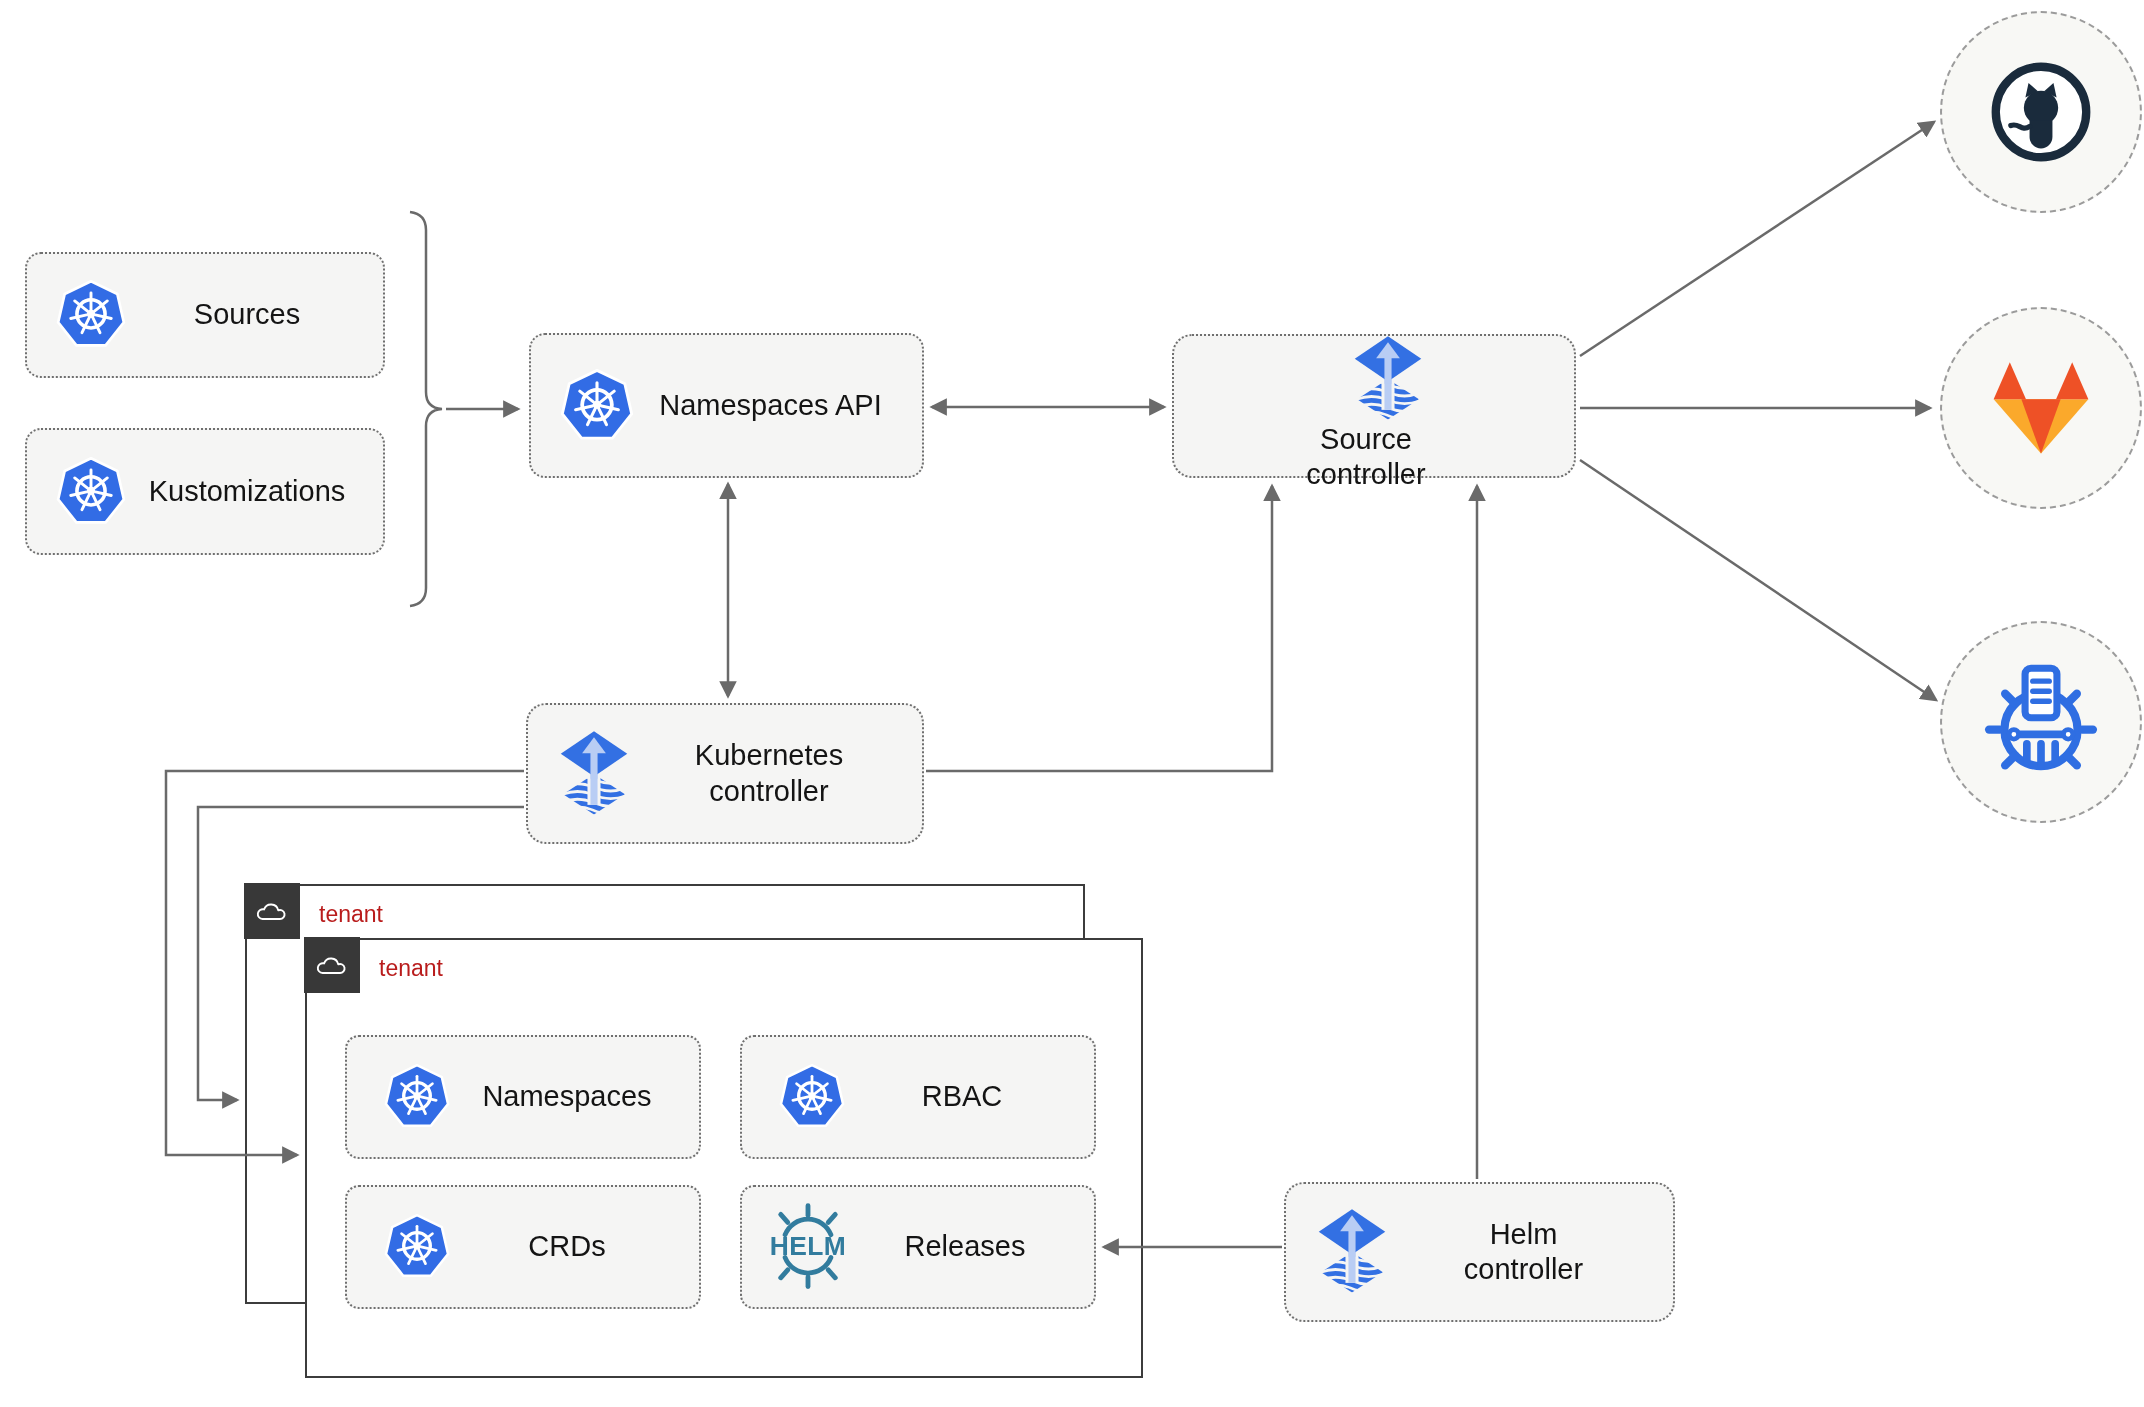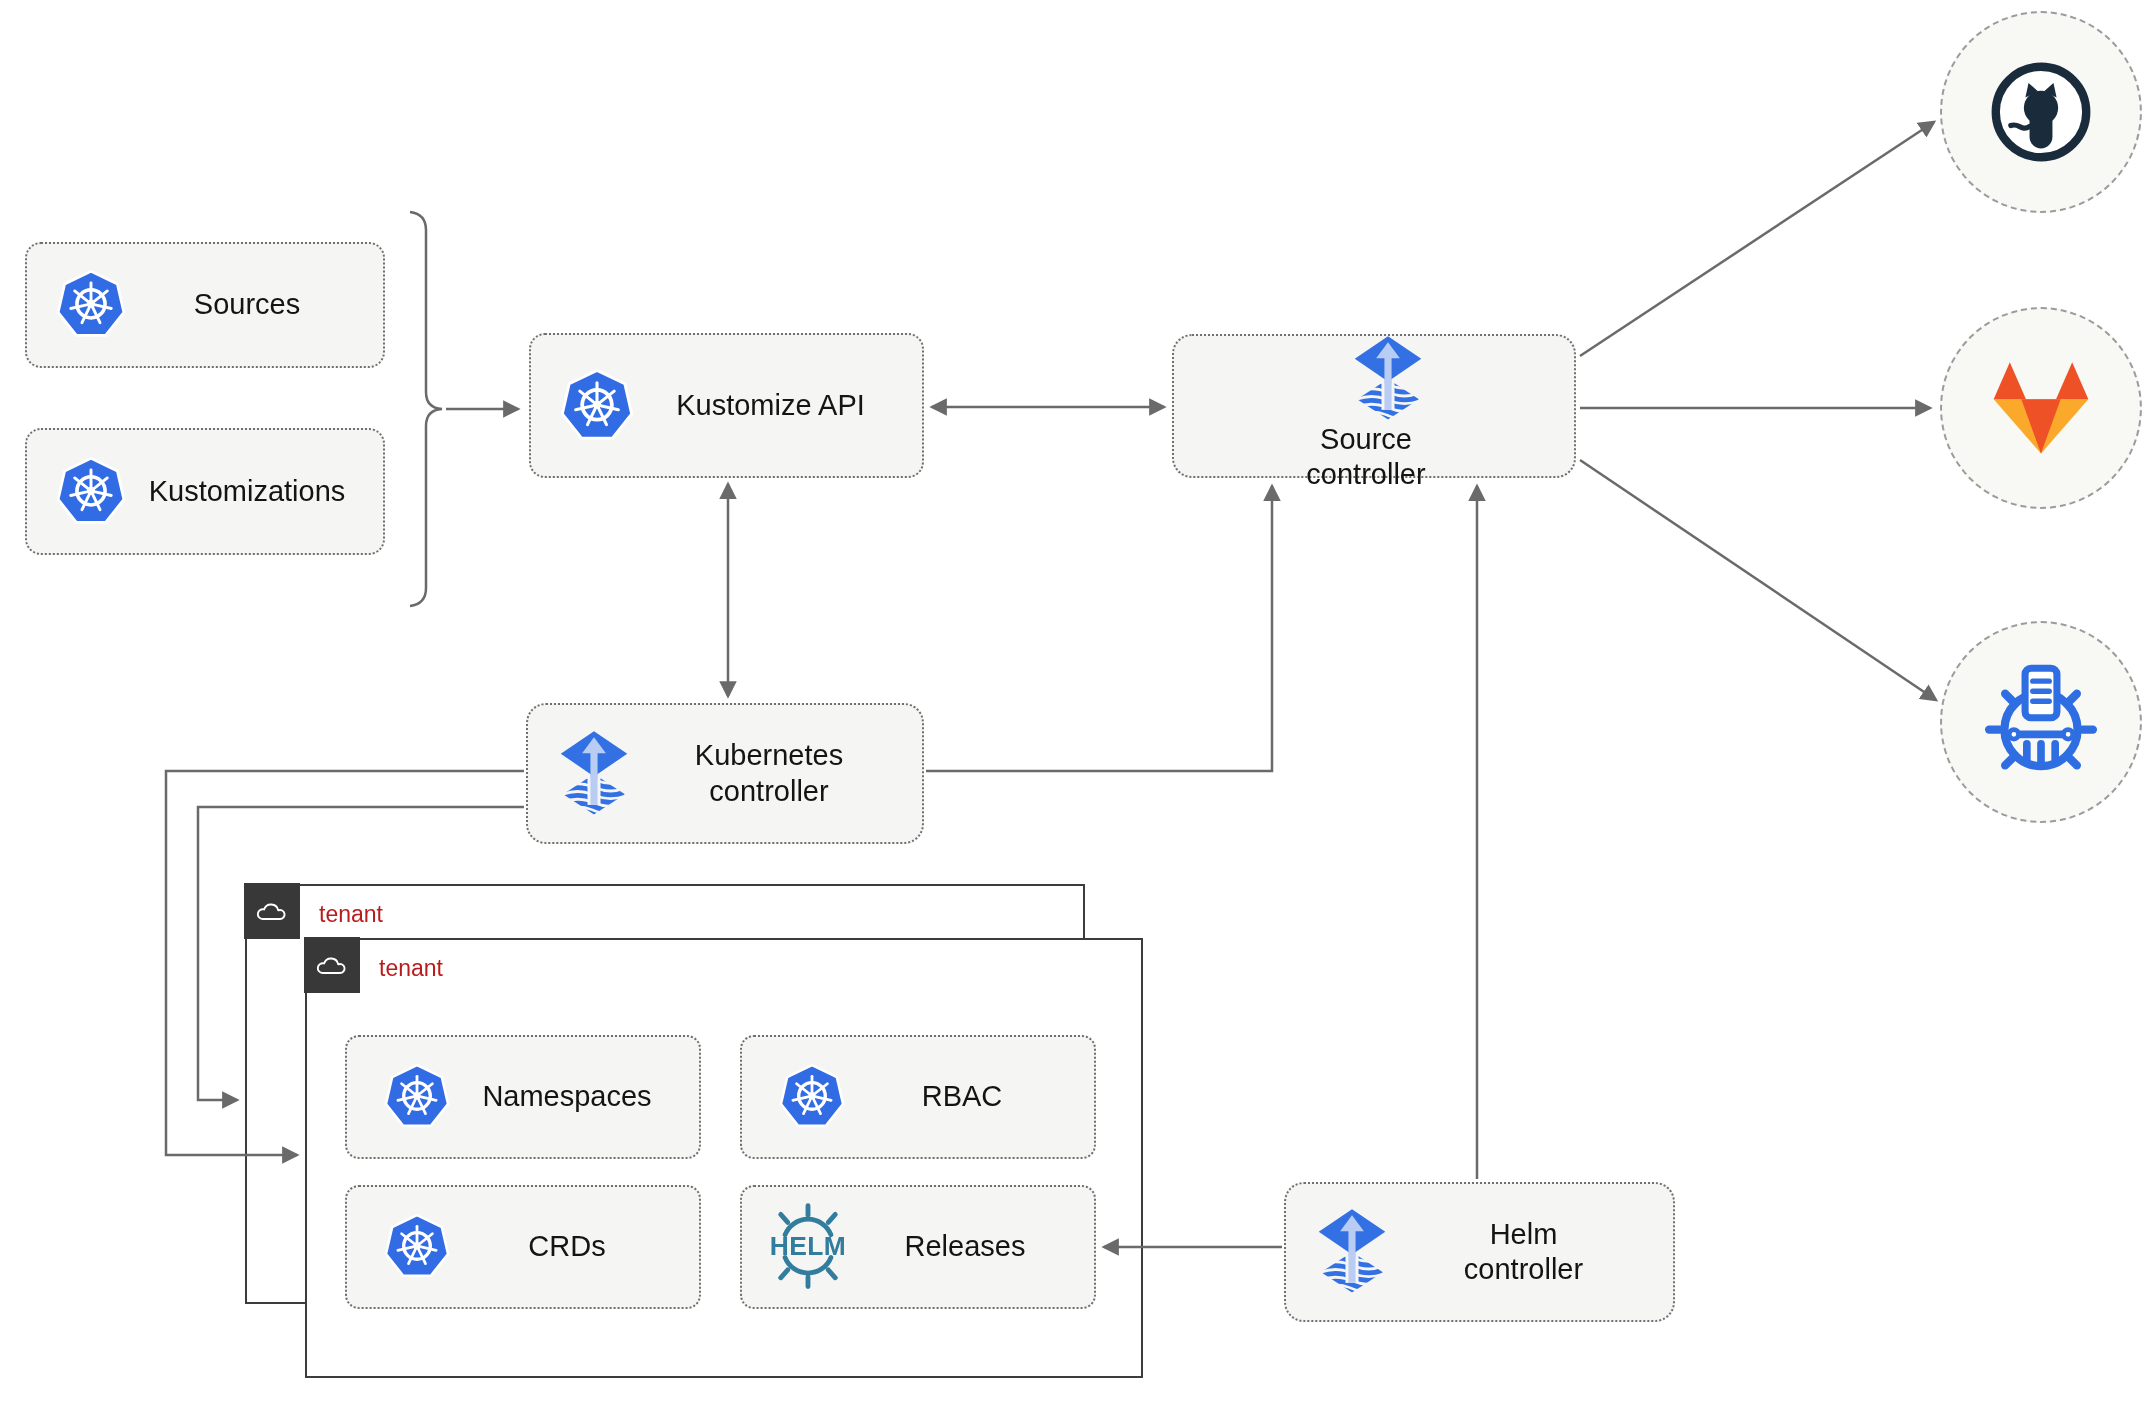--- a/index.html
+++ b/index.html
@@ -136,39 +136,39 @@
 
   <div class="tenant" style="left:305px;top:938px;width:838px;height:440px;z-index:2;">
     <div class="tenant-head">
       <svg width="34" height="25">
           <use href="#cloud-sym"></use>
         </svg>
     </div>
     <span class="tenant-label">tenant</span>
   </div>
 
-  <div class="node" style="left:25px;top:242px;width:360px;height:126px;">
+  <div class="node" style="left:25px;top:252px;width:360px;height:126px;">
     <svg class="icon" width="72" height="72">
         <use href="#k8s-sym"></use>
       </svg>
     <span class="lbl">Sources</span>
   </div>
 
   <div class="node" style="left:25px;top:428px;width:360px;height:127px;">
     <svg class="icon" width="72" height="72">
         <use href="#k8s-sym"></use>
       </svg>
     <span class="lbl">Kustomizations</span>
   </div>
 
   <div class="node" style="left:529px;top:333px;width:395px;height:145px;">
     <svg class="icon" width="76" height="76">
         <use href="#k8s-sym"></use>
       </svg>
-    <span class="lbl">Kustomize API</span>
+    <span class="lbl">Namespaces API</span>
   </div>
 
   <div class="node" style="left:1172px;top:334px;width:404px;height:144px;border-radius:20px;flex-direction:column;">
     <svg class="icon" width="76" height="86">
         <use href="#flux-sym"></use>
       </svg>
     <span class="lbl">Source
 controller</span>
   </div>
 

